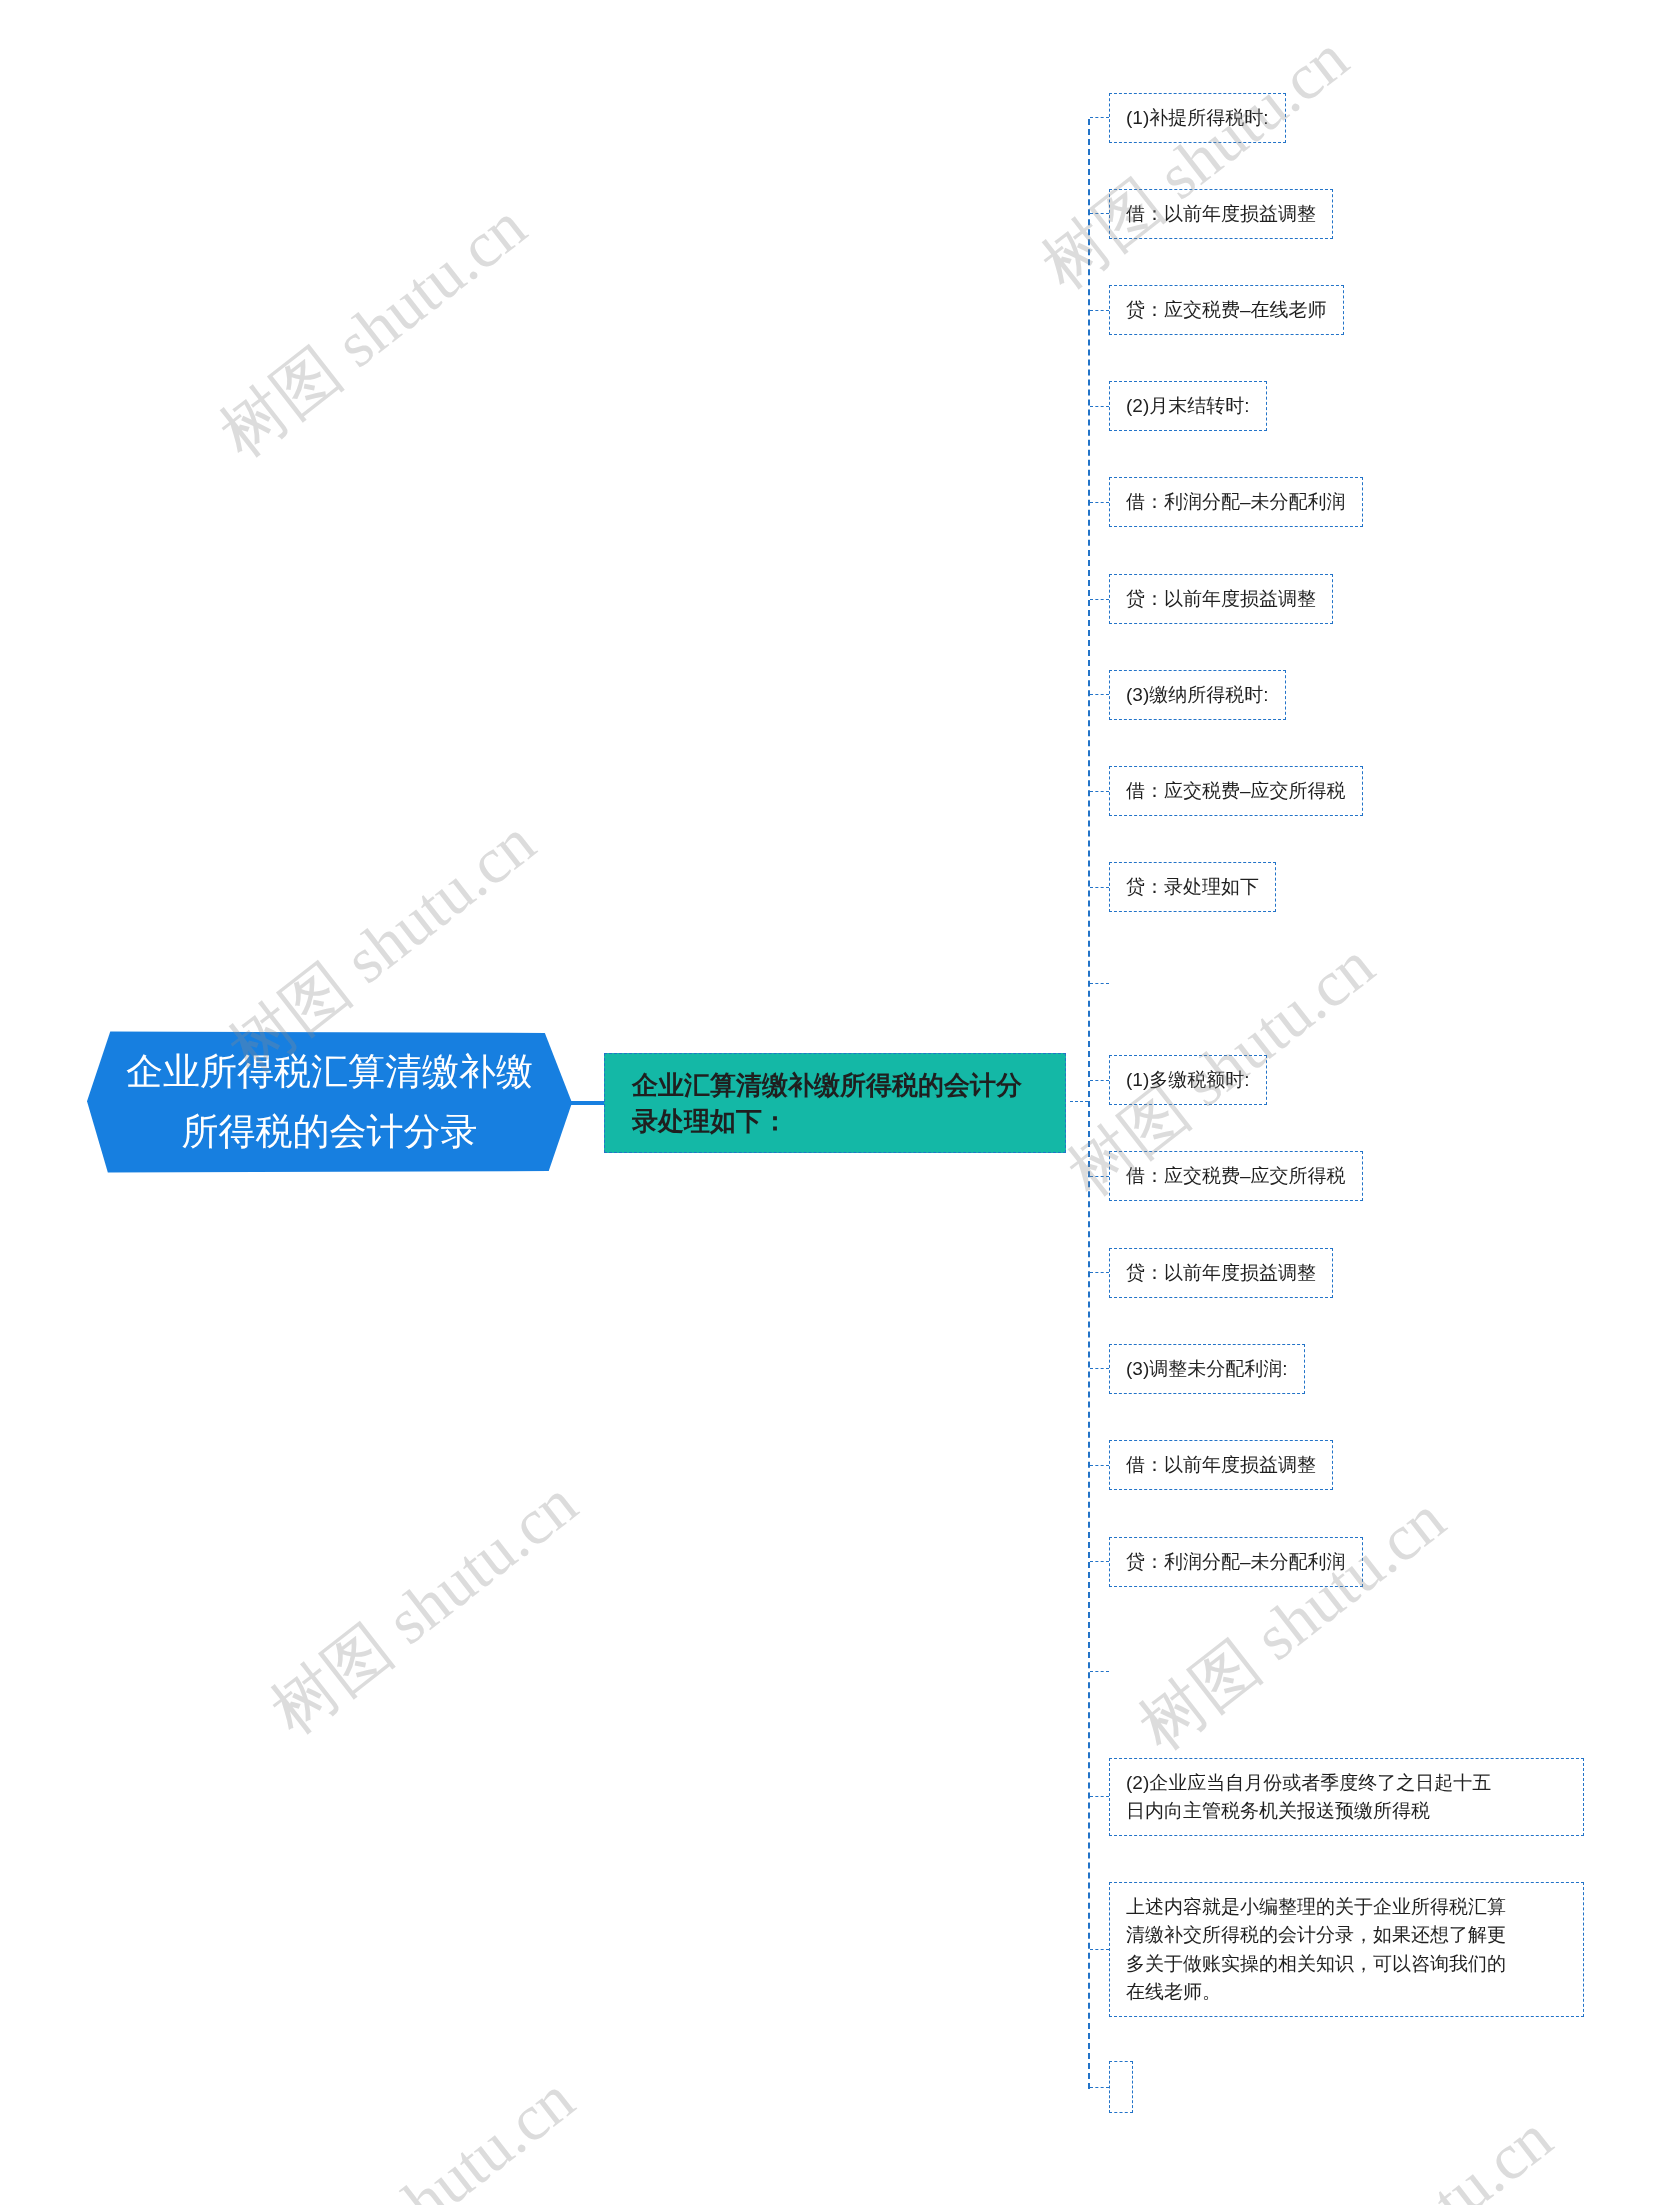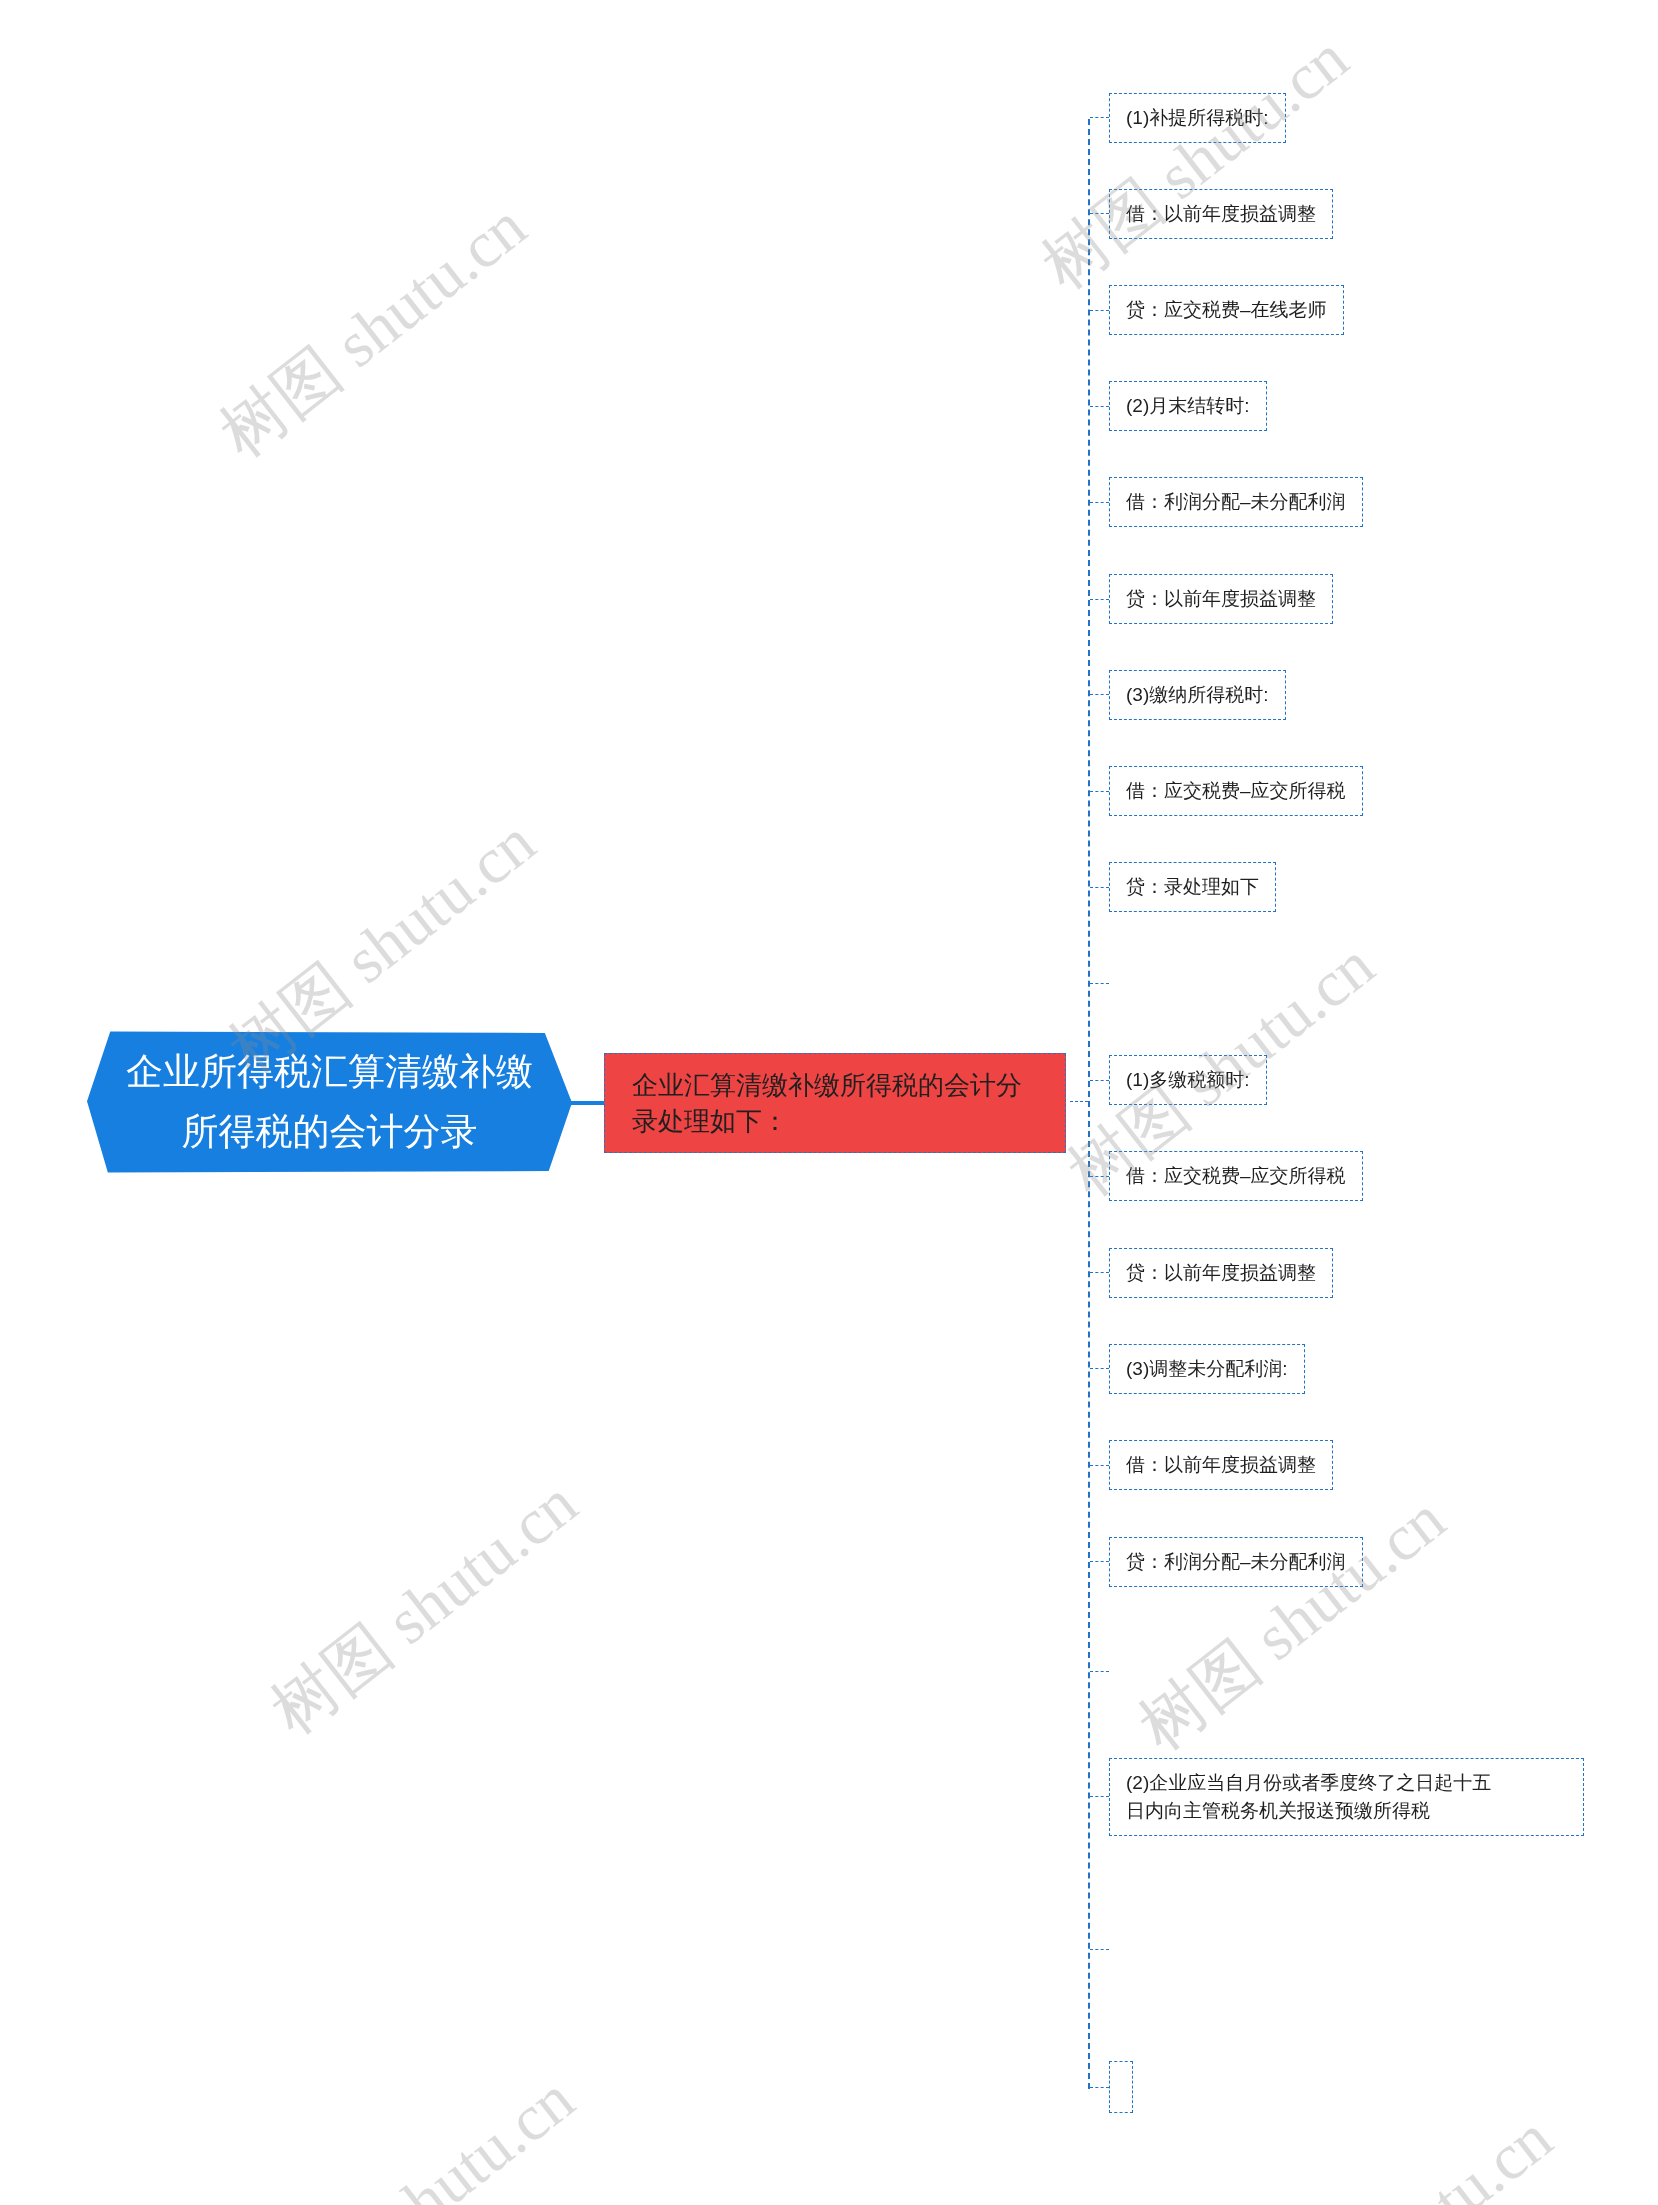--- a/index.html
+++ b/index.html
@@ -23,25 +23,26 @@
     font-size:37px;line-height:60px;font-weight:500;
     text-align:center;
     white-space:pre-line;
   }
   
   .summary-node{
     position:absolute;
     left:604px; top:1053px;
     width:406px;
     padding:13px 27px;
-    background:#ef4444;
+    background:#14b8a6;
     border:1.9px dashed #2273c8;
     color:#1f1f1f;
     font-size:26px;line-height:36px;
     white-space:pre-line;
+    font-weight:bold;
   }
   
   .leaf{
     position:absolute;
     left:1109px;
     background:#ffffff;
     border:1.9px dashed #2273c8;
     color:#1f1f1f;
     font-size:19px;line-height:28.5px;
     padding:9.7px 16px;
@@ -129,20 +130,24 @@
   <div class="leaf" style="top:766px">借：应交税费–应交所得税</div>
   <div class="leaf" style="top:862px">贷：录处理如下</div>
   <div class="leaf" style="top:1055px">(1)多缴税额时:</div>
   <div class="leaf" style="top:1151px">借：应交税费–应交所得税</div>
   <div class="leaf" style="top:1248px">贷：以前年度损益调整</div>
   <div class="leaf" style="top:1344px">(3)调整未分配利润:</div>
   <div class="leaf" style="top:1440px">借：以前年度损益调整</div>
   <div class="leaf" style="top:1537px">贷：利润分配–未分配利润</div>
   <div class="leaf wide" style="top:1758px">(2)企业应当自月份或者季度终了之日起十五
 日内向主管税务机关报送预缴所得税</div>
+  <div class="leaf wide" style="top:1882px">上述内容就是小编整理的关于企业所得税汇算
+清缴补交所得税的会计分录，如果还想了解更
+多关于做账实操的相关知识，可以咨询我们的
+在线老师。</div>
   <div class="leaf empty" style="top:2061px"></div>
 
   <div class="wm-layer">
     <div class="wm" style="left:373px;top:330px">树图 shutu.cn</div>
     <div class="wm" style="left:1195px;top:162px">树图 shutu.cn</div>
     <div class="wm" style="left:382px;top:946px">树图 shutu.cn</div>
     <div class="wm" style="left:1221px;top:1069px">树图 shutu.cn</div>
     <div class="wm" style="left:424px;top:1607px">树图 shutu.cn</div>
     <div class="wm" style="left:1292px;top:1623px">树图 shutu.cn</div>
     <div class="wm" style="left:421px;top:2203px">树图 shutu.cn</div>

